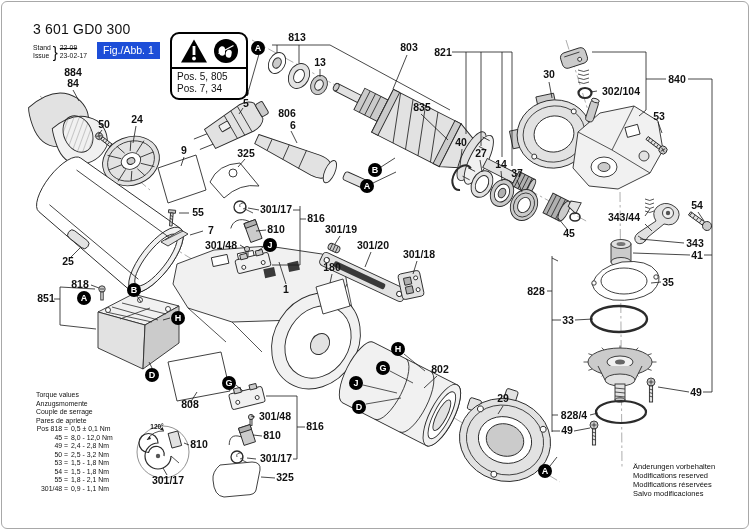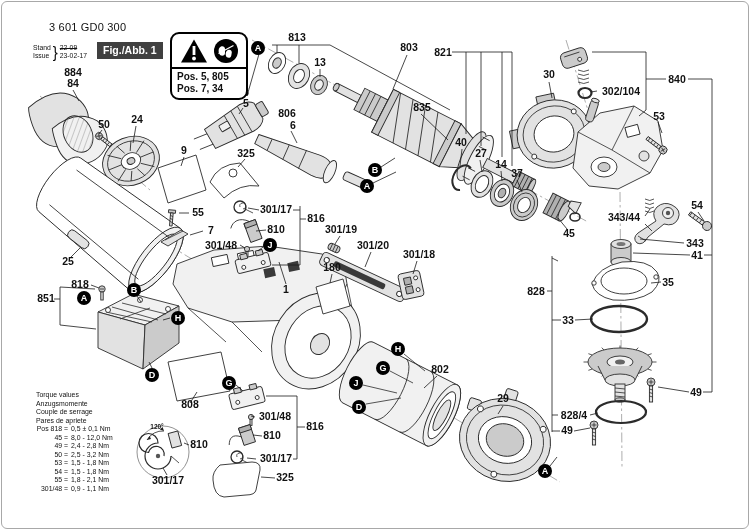--- a/index.html
+++ b/index.html
@@ -1,25 +1,25 @@
 <!DOCTYPE html>
 <html><head>
 <meta charset="utf-8">
 <style>
   html,body{margin:0;background:#888}
   .page{position:relative;width:750px;height:530px;background:#fff;font-family:"Liberation Sans",sans-serif;color:#111;overflow:hidden}
   .frame{position:absolute;inset:1px;border:1px solid #a8a8a8;border-radius:6px;pointer-events:none}
-  .product-code{position:absolute;left:49px;top:21px;font-size:11px;letter-spacing:.2px}
+  .product-code{position:absolute;left:33px;top:21px;font-size:14px;letter-spacing:.2px}
   .revision{position:absolute;left:33px;top:44px;display:flex;align-items:center;font-size:6.8px;line-height:8px}
   .brace{font-size:15px;font-weight:400;margin:0 2px;transform:scaleY(1.15)}
   .date-old{text-decoration:line-through}
-  .figbox{position:absolute;left:97px;top:42px;background:#404040;color:#fff;font-weight:bold;font-size:10.5px;padding:2px 6px 3px}
+  .figbox{position:absolute;left:97px;top:42px;background:#1d4ed8;color:#fff;font-weight:normal;font-size:10.5px;padding:2px 6px 3px}
   .warnbox{position:absolute;left:170px;top:32px;width:74px;border:2px solid #000;border-radius:9px;background:#fff}
   .warn-icons{display:flex;justify-content:center;align-items:center;gap:5px;padding:4px 2px 3px;border-bottom:2px solid #000}
-  .warn-lines{font-weight:bold;font-size:10px;line-height:12px;padding:2px 11px 3px 5px}
+  .warn-lines{font-weight:normal;font-size:10px;line-height:12px;padding:2px 11px 3px 5px}
   .torque{position:absolute;left:36px;top:391px;font-size:6.9px;line-height:8.5px}
   .trow{display:flex}
   .tpos{width:32px;text-align:right;flex:none}
   .tval{margin-left:3px}
   .notices{position:absolute;left:633px;top:462px;font-size:7.5px;line-height:9px}
   svg.diagram{position:absolute;left:0;top:0}
   .lbl{font-family:"Liberation Sans",sans-serif;font-size:10.5px;font-weight:bold;fill:#111;text-anchor:middle}
   .sm{font-size:6.5px}
   .co-t{font-family:"Liberation Sans",sans-serif;font-size:9px;font-weight:bold;fill:#fff;text-anchor:middle}
   .pt{stroke:#2b2b2b;stroke-width:.9}
@@ -634,13 +634,19 @@
     <div class="trow">
         <span class="tpos">55 =</span>
         <span class="tval">1,8 - 2,1 Nm</span>
       </div>
     <div class="trow">
         <span class="tpos">301/48 =</span>
         <span class="tval">0,9 - 1,1 Nm</span>
       </div>
   </div>
 
+  <div class="notices">
+    <div>Änderungen vorbehalten</div>
+    <div>Modifications reserved</div>
+    <div>Modifications réservées</div>
+    <div>Salvo modificaciones</div>
+  </div>
 </div>
 
 </body></html>

